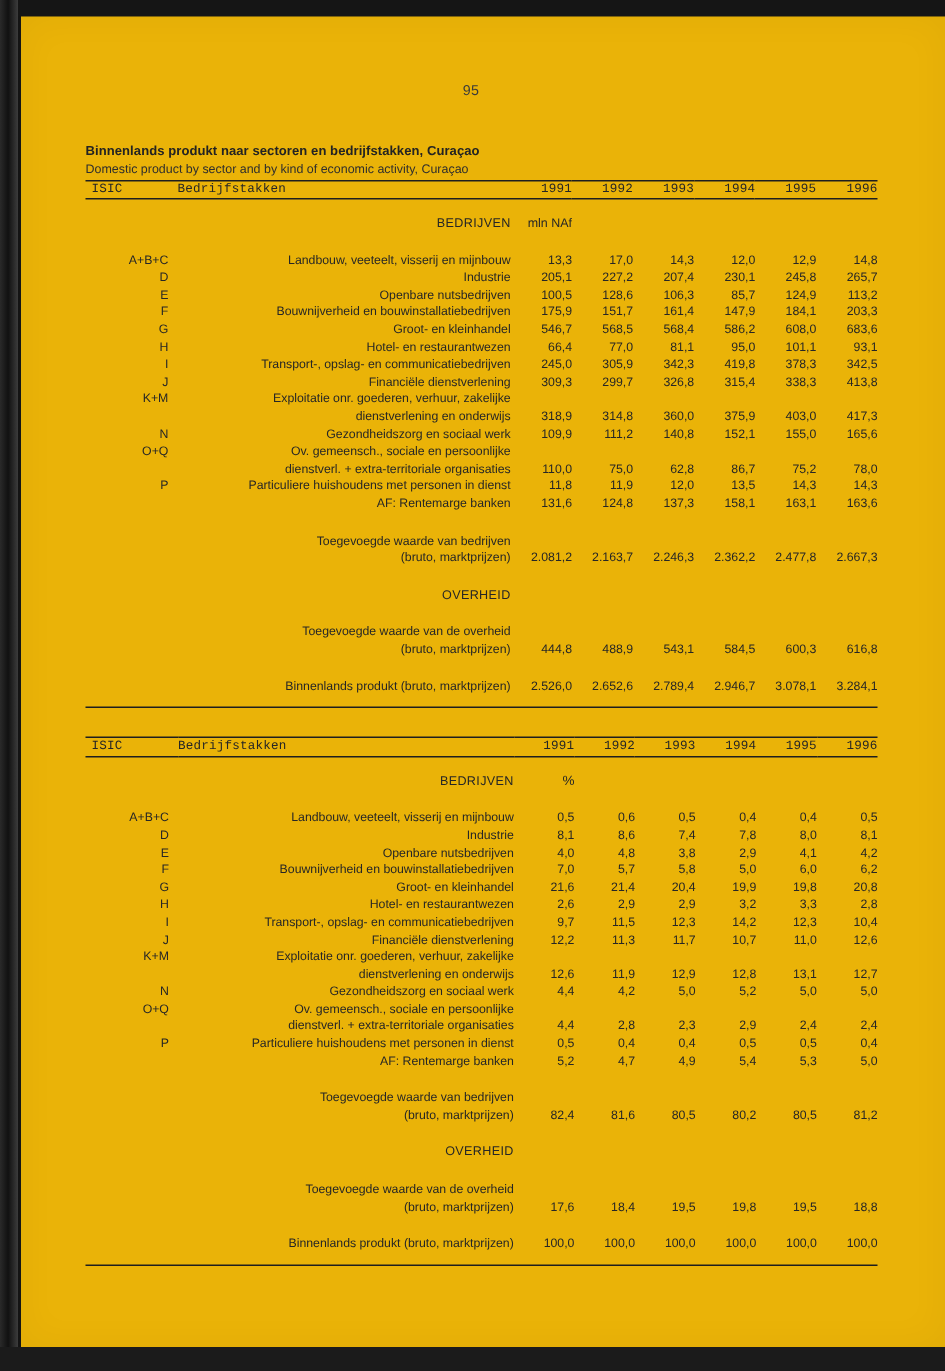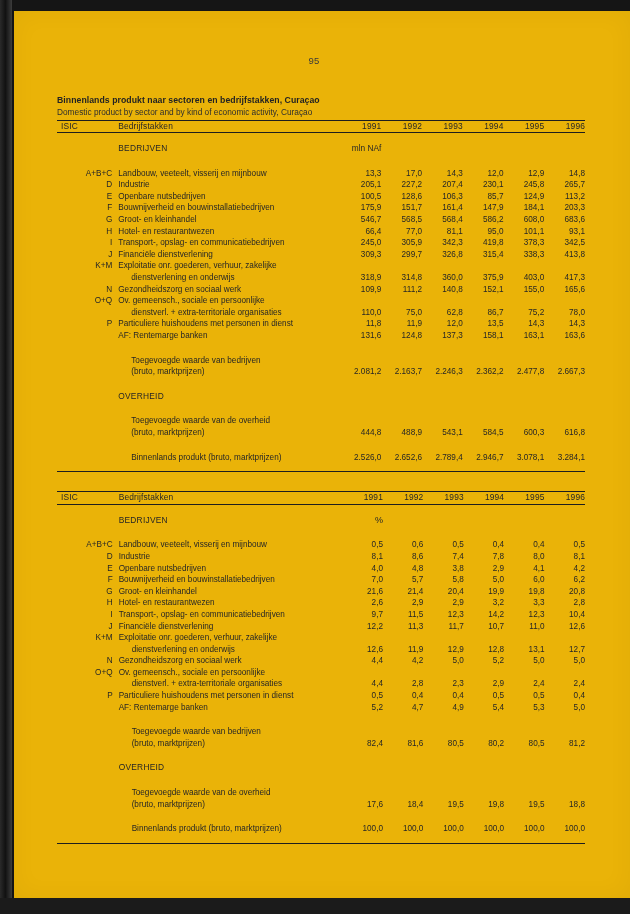--- a/index.html
+++ b/index.html
@@ -110,30 +110,30 @@
   }
 
   .hdr-row th {
     font-weight: bold;
     font-size: 8.4px;
     padding-top: 2.5px;
     padding-bottom: 2.5px;
     letter-spacing: 0.15px;
   }
   .rule-top { border-top: 1.4px solid #1e1e1e; }
-  .rule-bot { border-bottom: 1.4px solid #1e1e1e; }
+  .rule-bot { border-bottom: 1.4px solid #1e1e1e; font-family: Liberation Mono, monospace; }
 
   
   .c-isic {
     width: 54px;
     text-align: right;
     padding-right: 6px !important;
     white-space: nowrap;
   }
-  .c-name { width: 222px; text-align: left; }
+  .c-name { width: 222px; text-align: right; }
   .c-val {
     width: 42px;
     text-align: right;
     padding-right: 0 !important;
     white-space: nowrap;
   }
 
   th.c-isic { text-align: left; padding-left: 4px !important; }
   th.c-name { text-align: left; }
   th.c-val  { text-align: right; }

